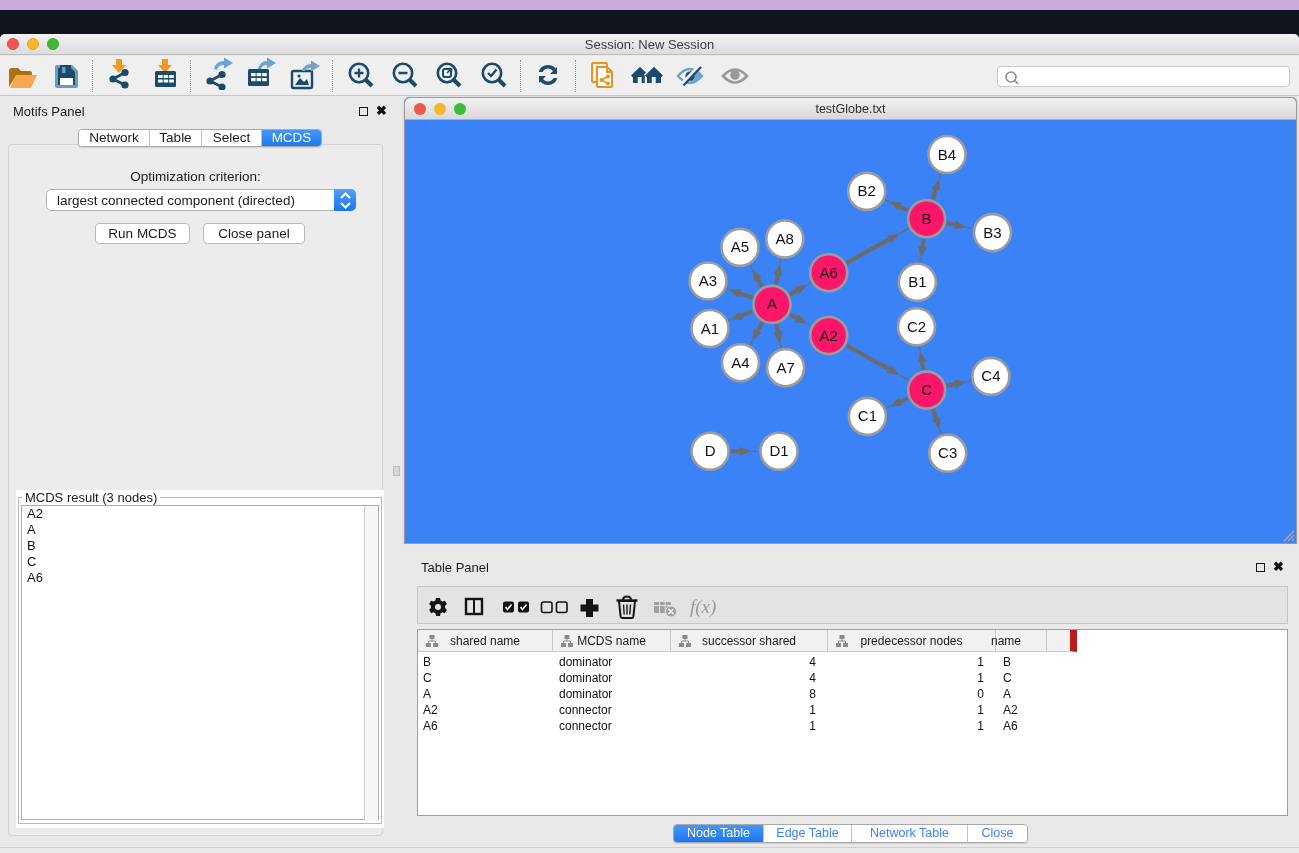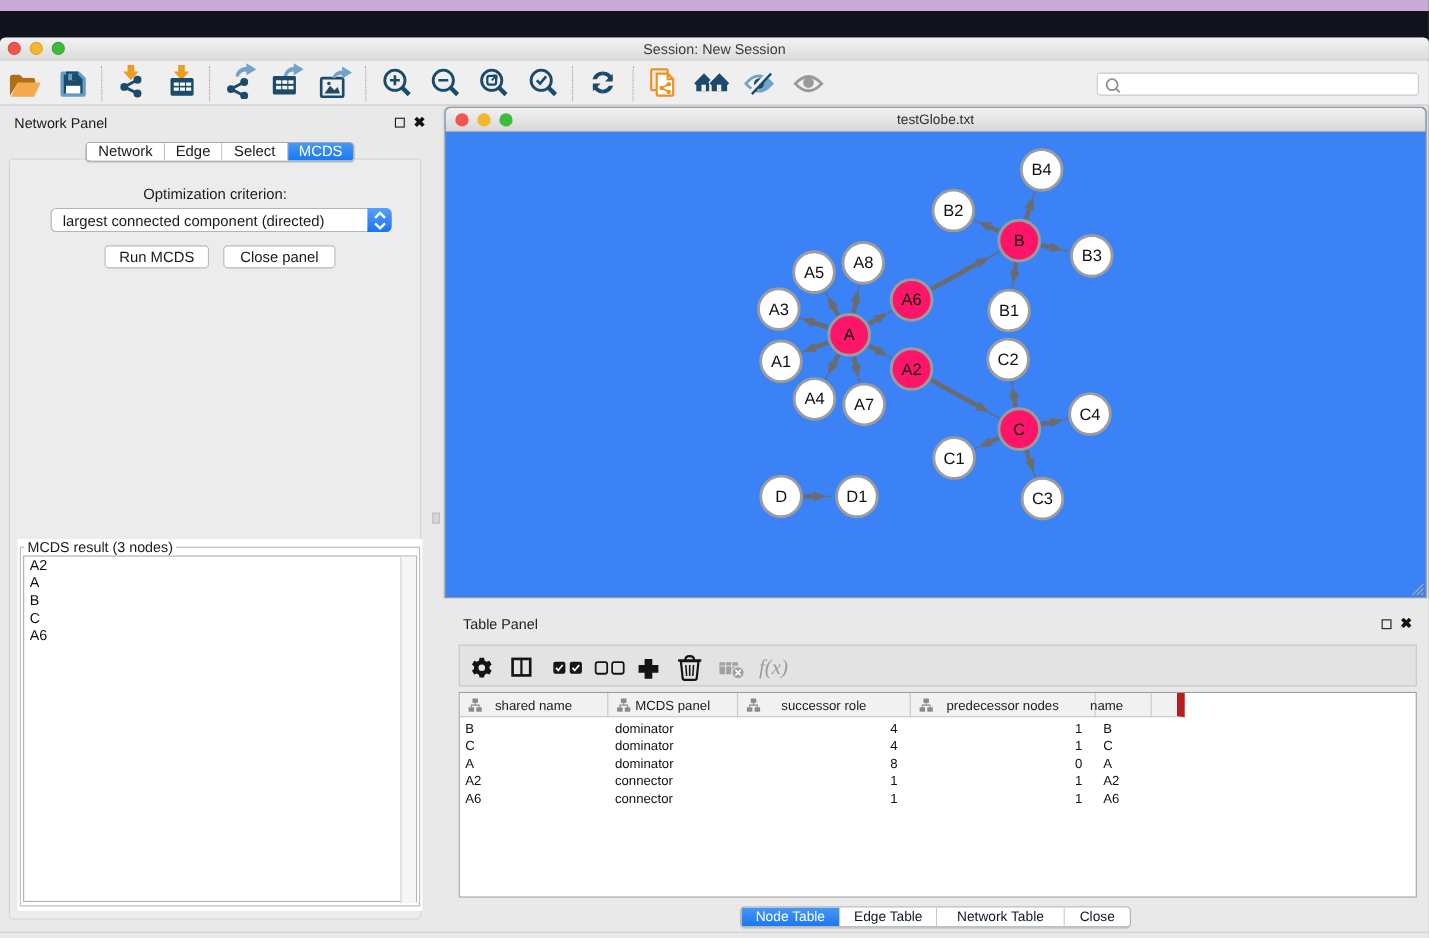--- a/index.html
+++ b/index.html
@@ -91,21 +91,21 @@
 #thead { position:absolute; left:0; top:0; width:659px; height:22px;
   background:#f1f1f1; border-bottom:1px solid #c9c9c9; border-right:7px solid #b91c1c;}
 .hcell { position:absolute; top:0; height:22px; border-right:1px solid #c9c9c9;
   font-size:12px; color:#1a1a1a; text-align:center; line-height:22px; }
 .hcell:last-child { border-right:none; }
 .trow { position:absolute; font-size:12px; color:#111; height:16px; line-height:16px; }
 
 #btabs { position:absolute; left:281px; top:280px; height:19px; display:flex;
   border:1px solid #a9a9a9; border-radius:4px; overflow:hidden; background:#fff;
   box-shadow:0 1px 1px rgba(0,0,0,0.12);}
-#btabs .seg { font-size:12.5px; color:#0f172a; text-align:center; line-height:17px;
+#btabs .seg { font-size:12.5px; color:#3b82f6; text-align:center; line-height:17px;
   border-right:1px solid #c2c2c2; background:#fff; }
 #btabs .seg:last-child { border-right:none; }
 #btabs .sel { background:linear-gradient(#4697f8,#1b78f0); color:#fff; }
 .grip { position:absolute; background:#d6d6d6; border:1px solid #bdbdbd; }
 </style>
 </head>
 <body>
 <div id="deskTop"></div>
 <div id="deskBot"></div>
 <div id="win">
@@ -236,26 +236,26 @@
       <circle cx="16" cy="16" r="4.8" fill="#999"></circle>
     </svg>
     <div id="searchbox">
       <svg width="18" height="18" style="position:absolute;left:5px;top:2px">
         <circle cx="8" cy="8" r="5" fill="none" stroke="#8e8e8e" stroke-width="1.6"></circle>
         <line x1="11.5" y1="11.5" x2="15" y2="15" stroke="#8e8e8e" stroke-width="1.6"></line>
       </svg>
     </div>
   </div>
   <div id="cpanel">
-    <div class="hdr">Network Panel</div>
+    <div class="hdr">Motifs Panel</div>
     <div class="winbtn-sq" style="left:359px; top:10px;"></div>
     <div class="winbtn-x" style="left:376px; top:9px;">✖</div>
     <div id="cp-tabs">
       <div class="seg" style="width:71px">Network</div>
-      <div class="seg" style="width:52px">Edge</div>
+      <div class="seg" style="width:52px">Table</div>
       <div class="seg" style="width:60px">Select</div>
       <div class="seg sel" style="width:59px">MCDS</div>
     </div>
     <div id="cp-content">
       <div id="combo">largest connected component (directed)
         <div class="step">
           <svg width="23" height="23">
             <path d="M7,9 L11.5,4.5 L16,9" fill="none" stroke="#fff" stroke-width="2.2"></path>
             <path d="M7,14 L11.5,18.5 L16,14" fill="none" stroke="#fff" stroke-width="2.2"></path>
           </svg>
@@ -440,22 +440,22 @@
             </g>
           <circle cx="249" cy="23.5" r="5.5" stroke="#e3e3e3" stroke-width="1"></circle>
           <path d="M246.5,21 l5,5 m0,-5 l-5,5" stroke="#fff" stroke-width="1.4"></path>
         </g>
         <text x="268" y="25" font-family="Liberation Serif, serif" font-style="italic" font-size="19" fill="#9b9b9b">f(x)</text>
       </svg>
     </div>
     <div id="ttable">
       <div id="thead">
         <div class="hcell" style="left:0; width:135px;">shared name</div>
-        <div class="hcell" style="left:135px; width:118px;">MCDS panel</div>
-        <div class="hcell" style="left:253px; width:157px;">successor role</div>
+        <div class="hcell" style="left:135px; width:118px;">MCDS name</div>
+        <div class="hcell" style="left:253px; width:157px;">successor shared</div>
         <div class="hcell" style="left:410px; width:168px;">predecessor nodes</div>
         <div class="hcell" style="left:548px; width:81px;">name</div>
         <svg width="660" height="22" style="position:absolute;left:0;top:0;">
           <g fill="#8a8a8a">
             <g transform="translate(8,5)">
                 <rect x="3.5" y="0" width="5" height="4"></rect>
                 <rect x="0" y="8" width="5" height="4"></rect>
                 <rect x="7" y="8" width="5" height="4"></rect>
                 <path d="M6,4 V6 M2.5,8 V6 H9.5 V8" stroke="#8a8a8a" fill="none"></path>
               </g>

